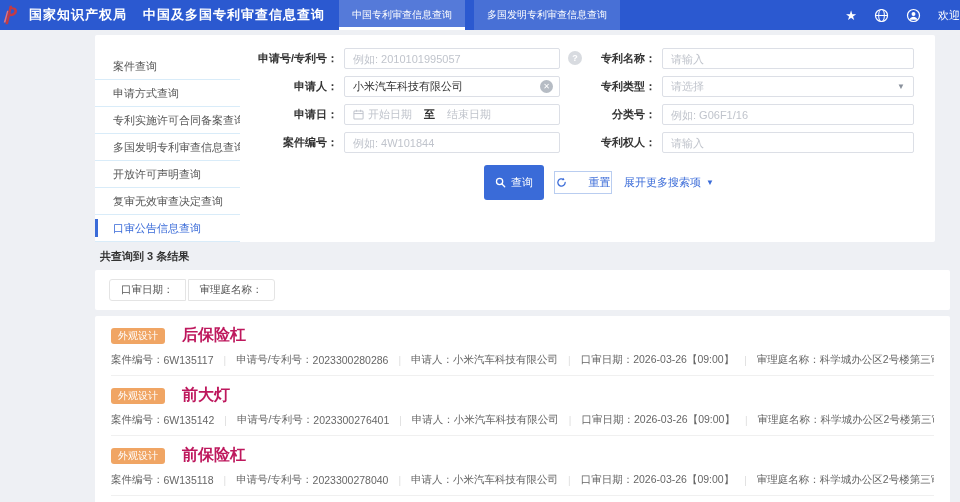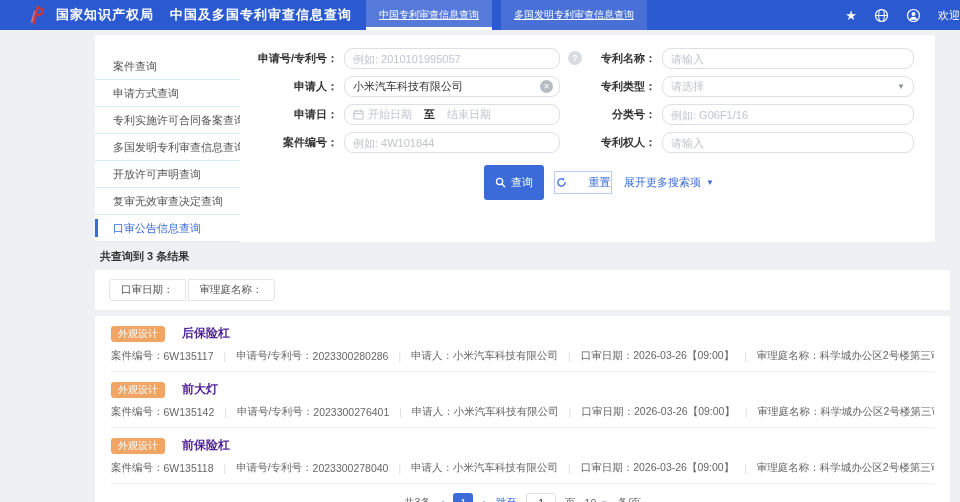--- a/index.html
+++ b/index.html
@@ -5,29 +5,29 @@
   * { margin:0; padding:0; box-sizing:border-box; }
   html,body { width:960px; height:502px; overflow:hidden; }
   body {
     background:#eef0f4;
     font-family:"Liberation Sans","DejaVu Sans",sans-serif;
     font-size:11px; color:#333;
   }
   
   .header {
     height:30px; background:#2b59d0; display:flex; align-items:center;
-    color:#fff; padding-left:27px; overflow:hidden; white-space:nowrap;
+    color:#fff; overflow:hidden; white-space:nowrap;
   }
   .logo { width:21px; height:22px; margin-right:8px; flex:0 0 auto; }
   .org  { font-size:13px; font-weight:bold; letter-spacing:1px; margin-right:16px; }
   .site { font-size:13px; font-weight:bold; letter-spacing:1px; margin-right:14px; }
   .tab {
     align-self:stretch; display:flex; align-items:center; padding:0 13px;
     font-size:10px; background:rgba(255,255,255,.14); margin-right:9px;
-    cursor:pointer; position:relative;text-decoration:underline;
+    cursor:pointer; position:relative;
   }
   .tab.active { background:rgba(255,255,255,.20); box-shadow:inset 0 -3px 0 #fff; }
   .header-right { margin-left:auto; display:flex; align-items:center; gap:17px; }
   .star-ic { font-size:13px; line-height:1; cursor:pointer; }
   .hdr-svg { width:15px; height:15px; cursor:pointer; display:block; }
   .welcome { font-size:11px; margin-right:-14px; }
   
   .top-panel {
     margin:5px 25px 0 95px; background:#fff; display:flex;
     min-height:196px; border-radius:2px;
@@ -45,21 +45,21 @@
   
   .form-area { flex:1; padding-top:13px; }
   .form-grid {
     display:grid;
     grid-template-columns:98px 216px 90px 252px;
     column-gap:6px; row-gap:7px; align-items:center;
   }
   .f-label { text-align:right; font-weight:bold; color:#333; font-size:11px; white-space:nowrap; }
   .ctrl-wrap { position:relative; }
   .ctrl {
-    width:100%; height:21px; border:1px solid #dcdfe6; border-radius:9px;
+    width:100%; height:21px; border:1px solid #dcdfe6; border-radius:2px;
     background:#fff; font-size:11px; color:#333; padding:0 8px;
     font-family:inherit; display:flex; align-items:center;
   }
   input.ctrl { outline:none; }
   input.ctrl::placeholder { color:#c0c4cc; }
   .ph { color:#c0c4cc; }
   .help-ic {
     position:absolute; right:-22px; top:3px; width:14px; height:14px; border-radius:50%;
     background:#d8dbe0; color:#fff; font-size:9px; font-weight:bold;
     display:flex; align-items:center; justify-content:center; cursor:pointer;
@@ -100,21 +100,21 @@
   }
   .filter-box:first-child { border-radius:3px 0 0 3px; }
   .filter-box + .filter-box { margin-left:-1px; border-radius:0 3px 3px 0; }
   .list-panel { margin:6px 10px 0 95px; background:#fff; border-radius:2px; padding:0 16px; }
   .result-item { padding:9px 0 8px; border-bottom:1px solid #f0f0f0; }
   .item-head { display:flex; align-items:center; gap:17px; }
   .badge {
     background:#f0a564; color:#fff; font-size:10px; height:16px; line-height:16px;
     padding:0 7px; border-radius:3px; flex:0 0 auto;
   }
-  .title { font-size:12px; font-weight:bold; color:#4c1d95; cursor:pointer; }
+  .title { font-size:16px; font-weight:bold; color:#be185d; cursor:pointer; }
   .item-details {
     margin-top:7px; font-size:10.5px; color:#666; display:flex; align-items:center;
     white-space:nowrap; overflow:hidden;
   }
   .sep { color:#ddd; margin:0 10px; font-size:10px; }
   
   .pagination {
     display:flex; align-items:center; justify-content:center; gap:9px;
     padding:9px 0 11px; font-size:10.5px; color:#666;
   }

